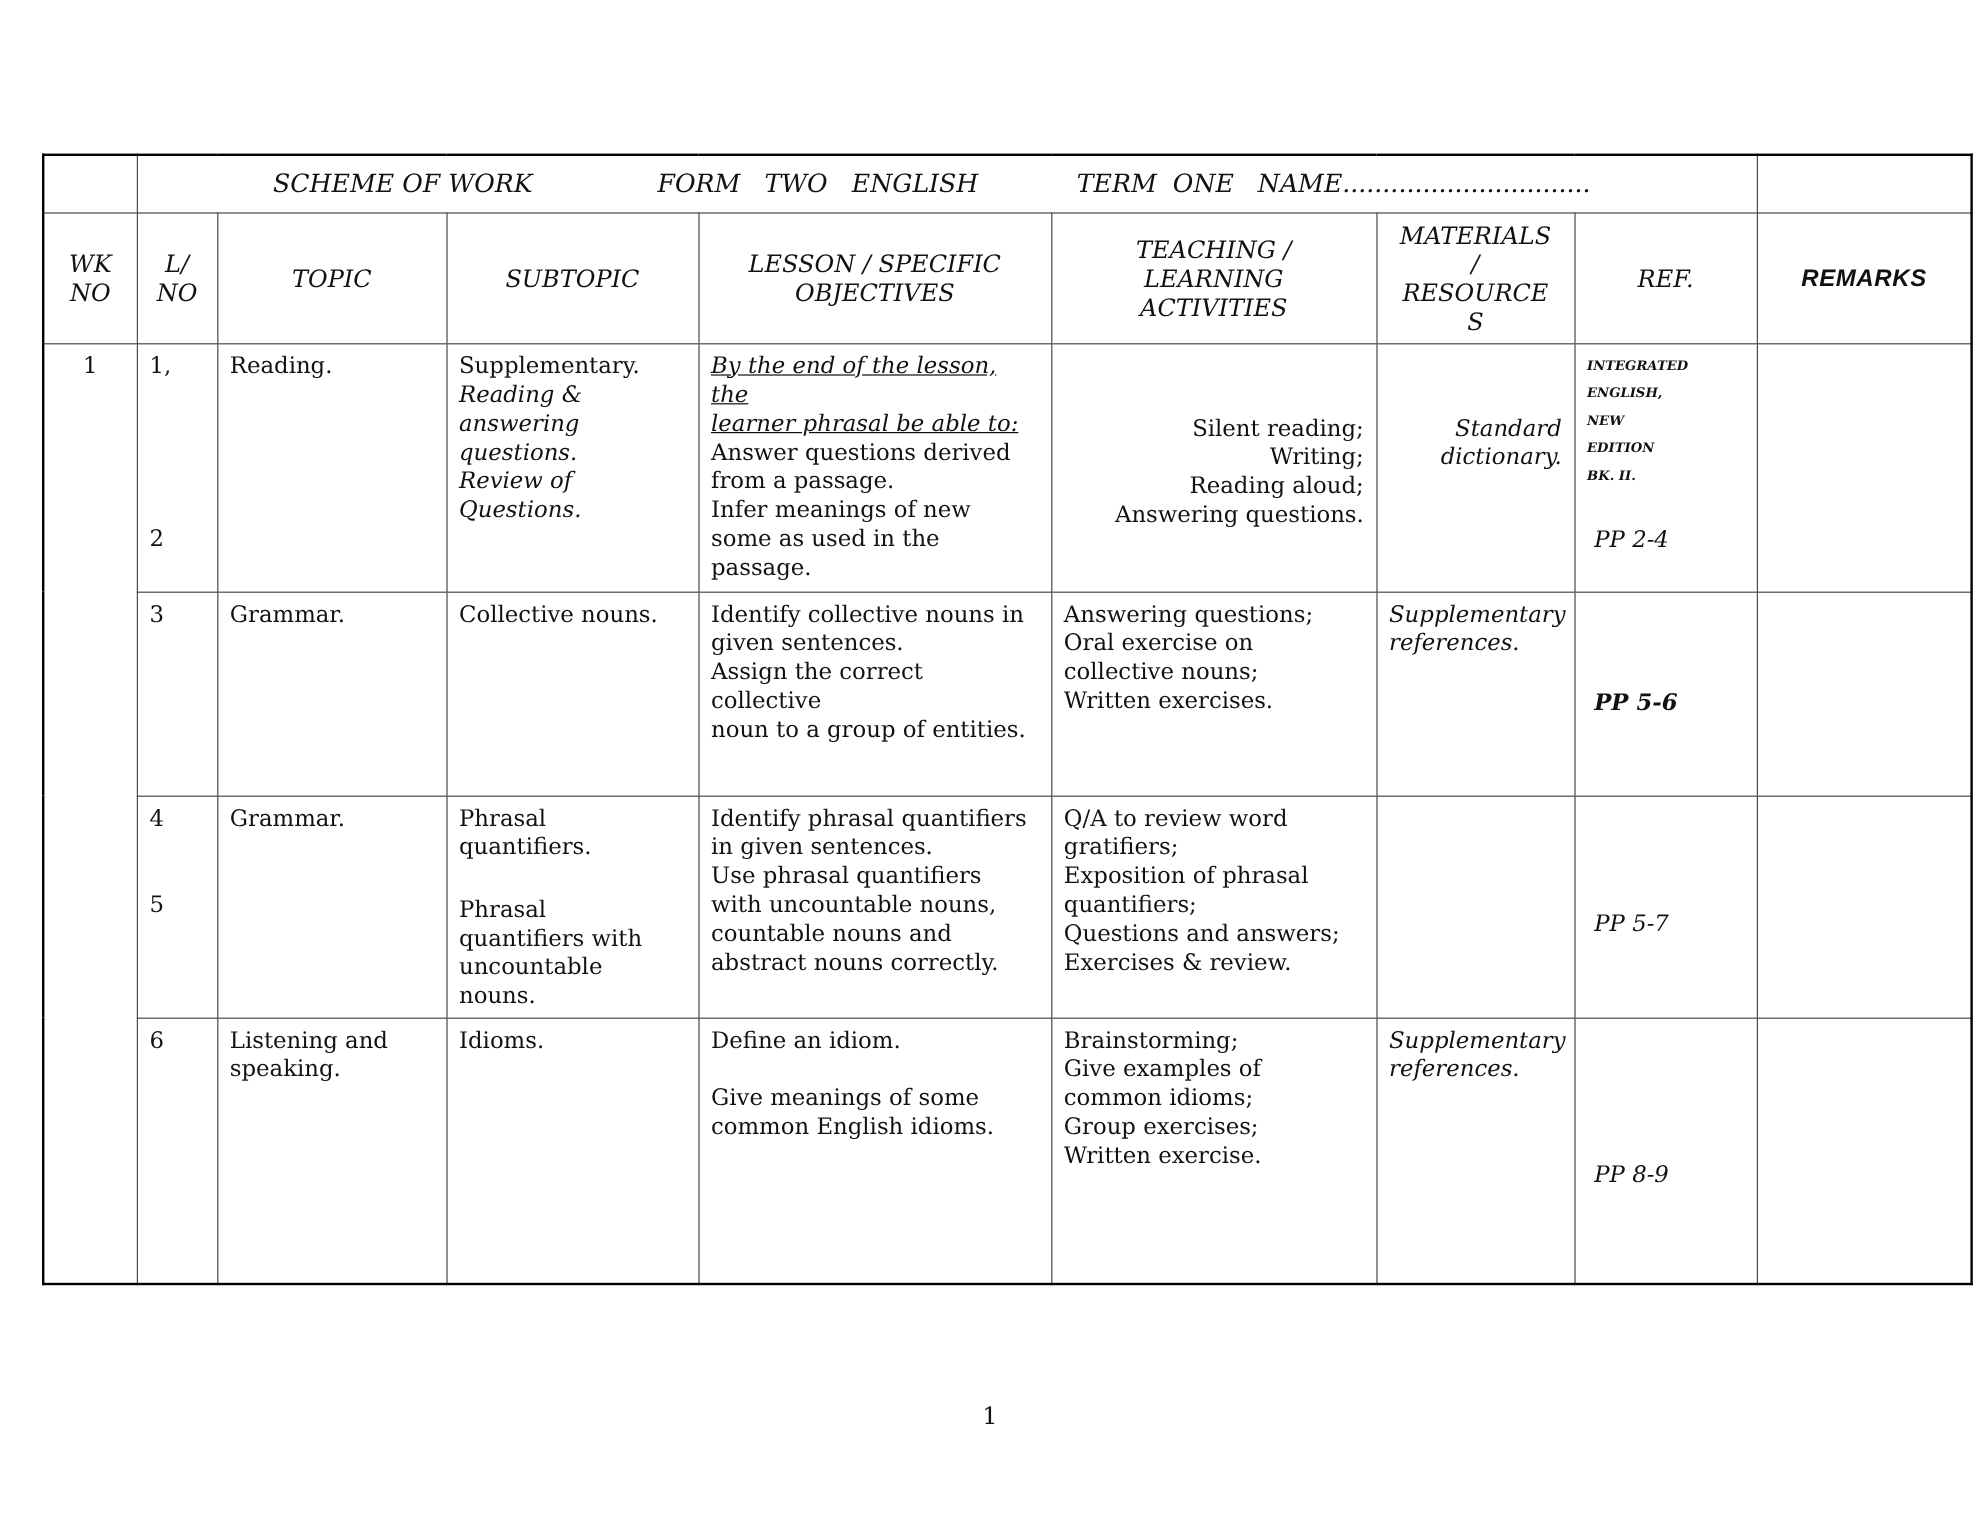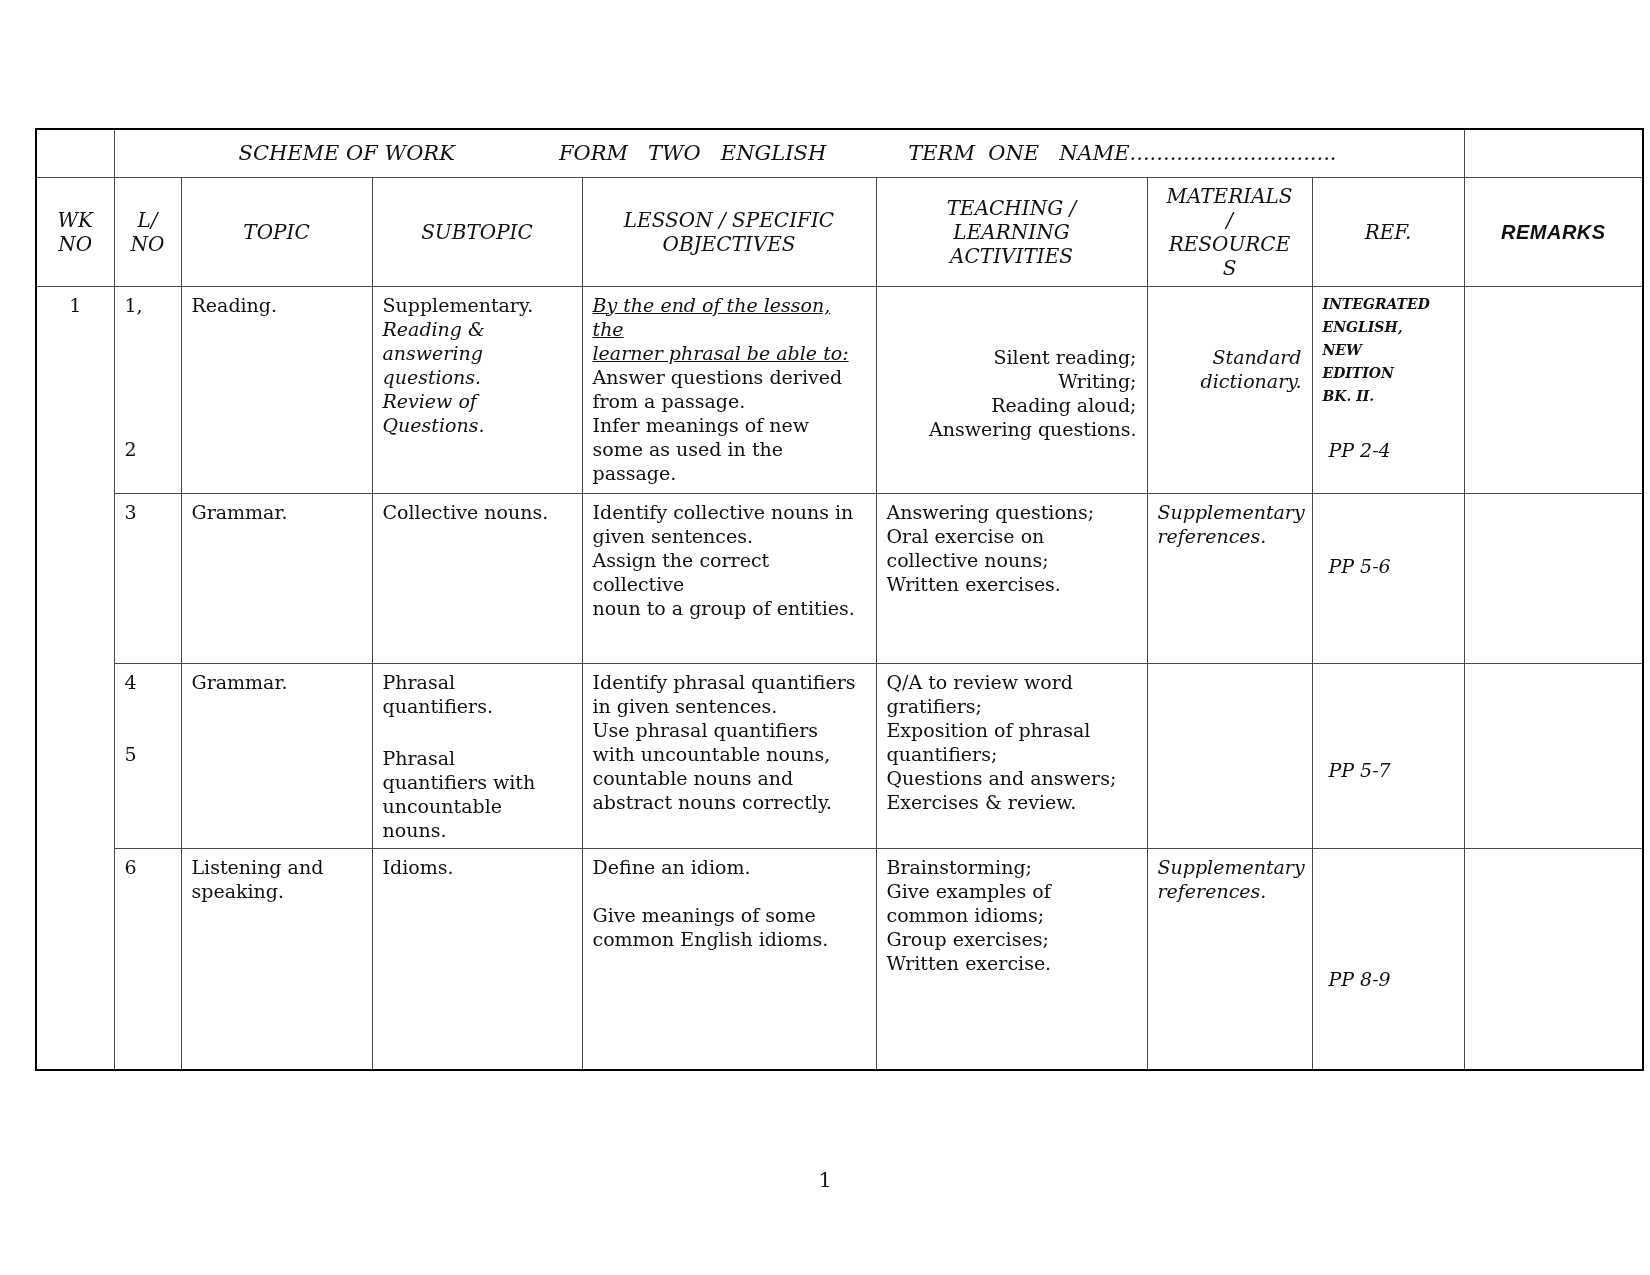--- a/index.html
+++ b/index.html
@@ -19,21 +19,21 @@
     border:2px solid #000;
   }
   table.sow td{
     border:1px solid #4a4a4a;
     vertical-align:top;
     padding:6px 10px;
     font-size:19px;
     line-height:24px;
     overflow:hidden;
   }
-  tr.title-row td{vertical-align:middle;padding:2px 12px;}
+  tr.title-row td{vertical-align:middle;padding:2px 1px;}
   .title-line{display:flex;align-items:center;white-space:pre;font-style:italic;font-size:21px;}
   .t1{margin-left:112px;}
   .t2{margin-left:104px;}
   .t3{margin-left:82px;}
   tr.header-row td{
     vertical-align:middle;
     text-align:center;
     font-style:italic;
     font-size:20px;
     line-height:24px;
@@ -45,24 +45,24 @@
   .uline{text-decoration:underline;}
   .hdr-ref{font-style:normal;}
   .hdr-remarks{
     font-family:"Liberation Sans", sans-serif;
     font-weight:bold;font-style:italic;
     font-size:20px;letter-spacing:0.5px;
   }
   td.week-cell{text-align:center;font-size:19px;}
   .gap42{}
   .block52{margin-top:52px;text-align:right;}
-  .refbook{font-weight:bold;font-style:italic;font-size:14px;line-height:23px;}
+  .refbook{font-weight:bold;font-style:italic;font-size:11px;line-height:23px;}
   .refpages{font-style:italic;padding-left:6px;}
   .m30{margin-top:30px;}
-  .m74{margin-top:54px;}
+  .m74{margin-top:74px;font-weight:bold;}
   .m88{margin-top:88px;}
   .m112{margin-top:112px;}
   .gap28{margin-top:28px;}
   #page-number{
     position:absolute;left:0;top:1168px;width:1650px;
     text-align:center;font-size:20px;
   }
 </style>
 </head>
 <body>

